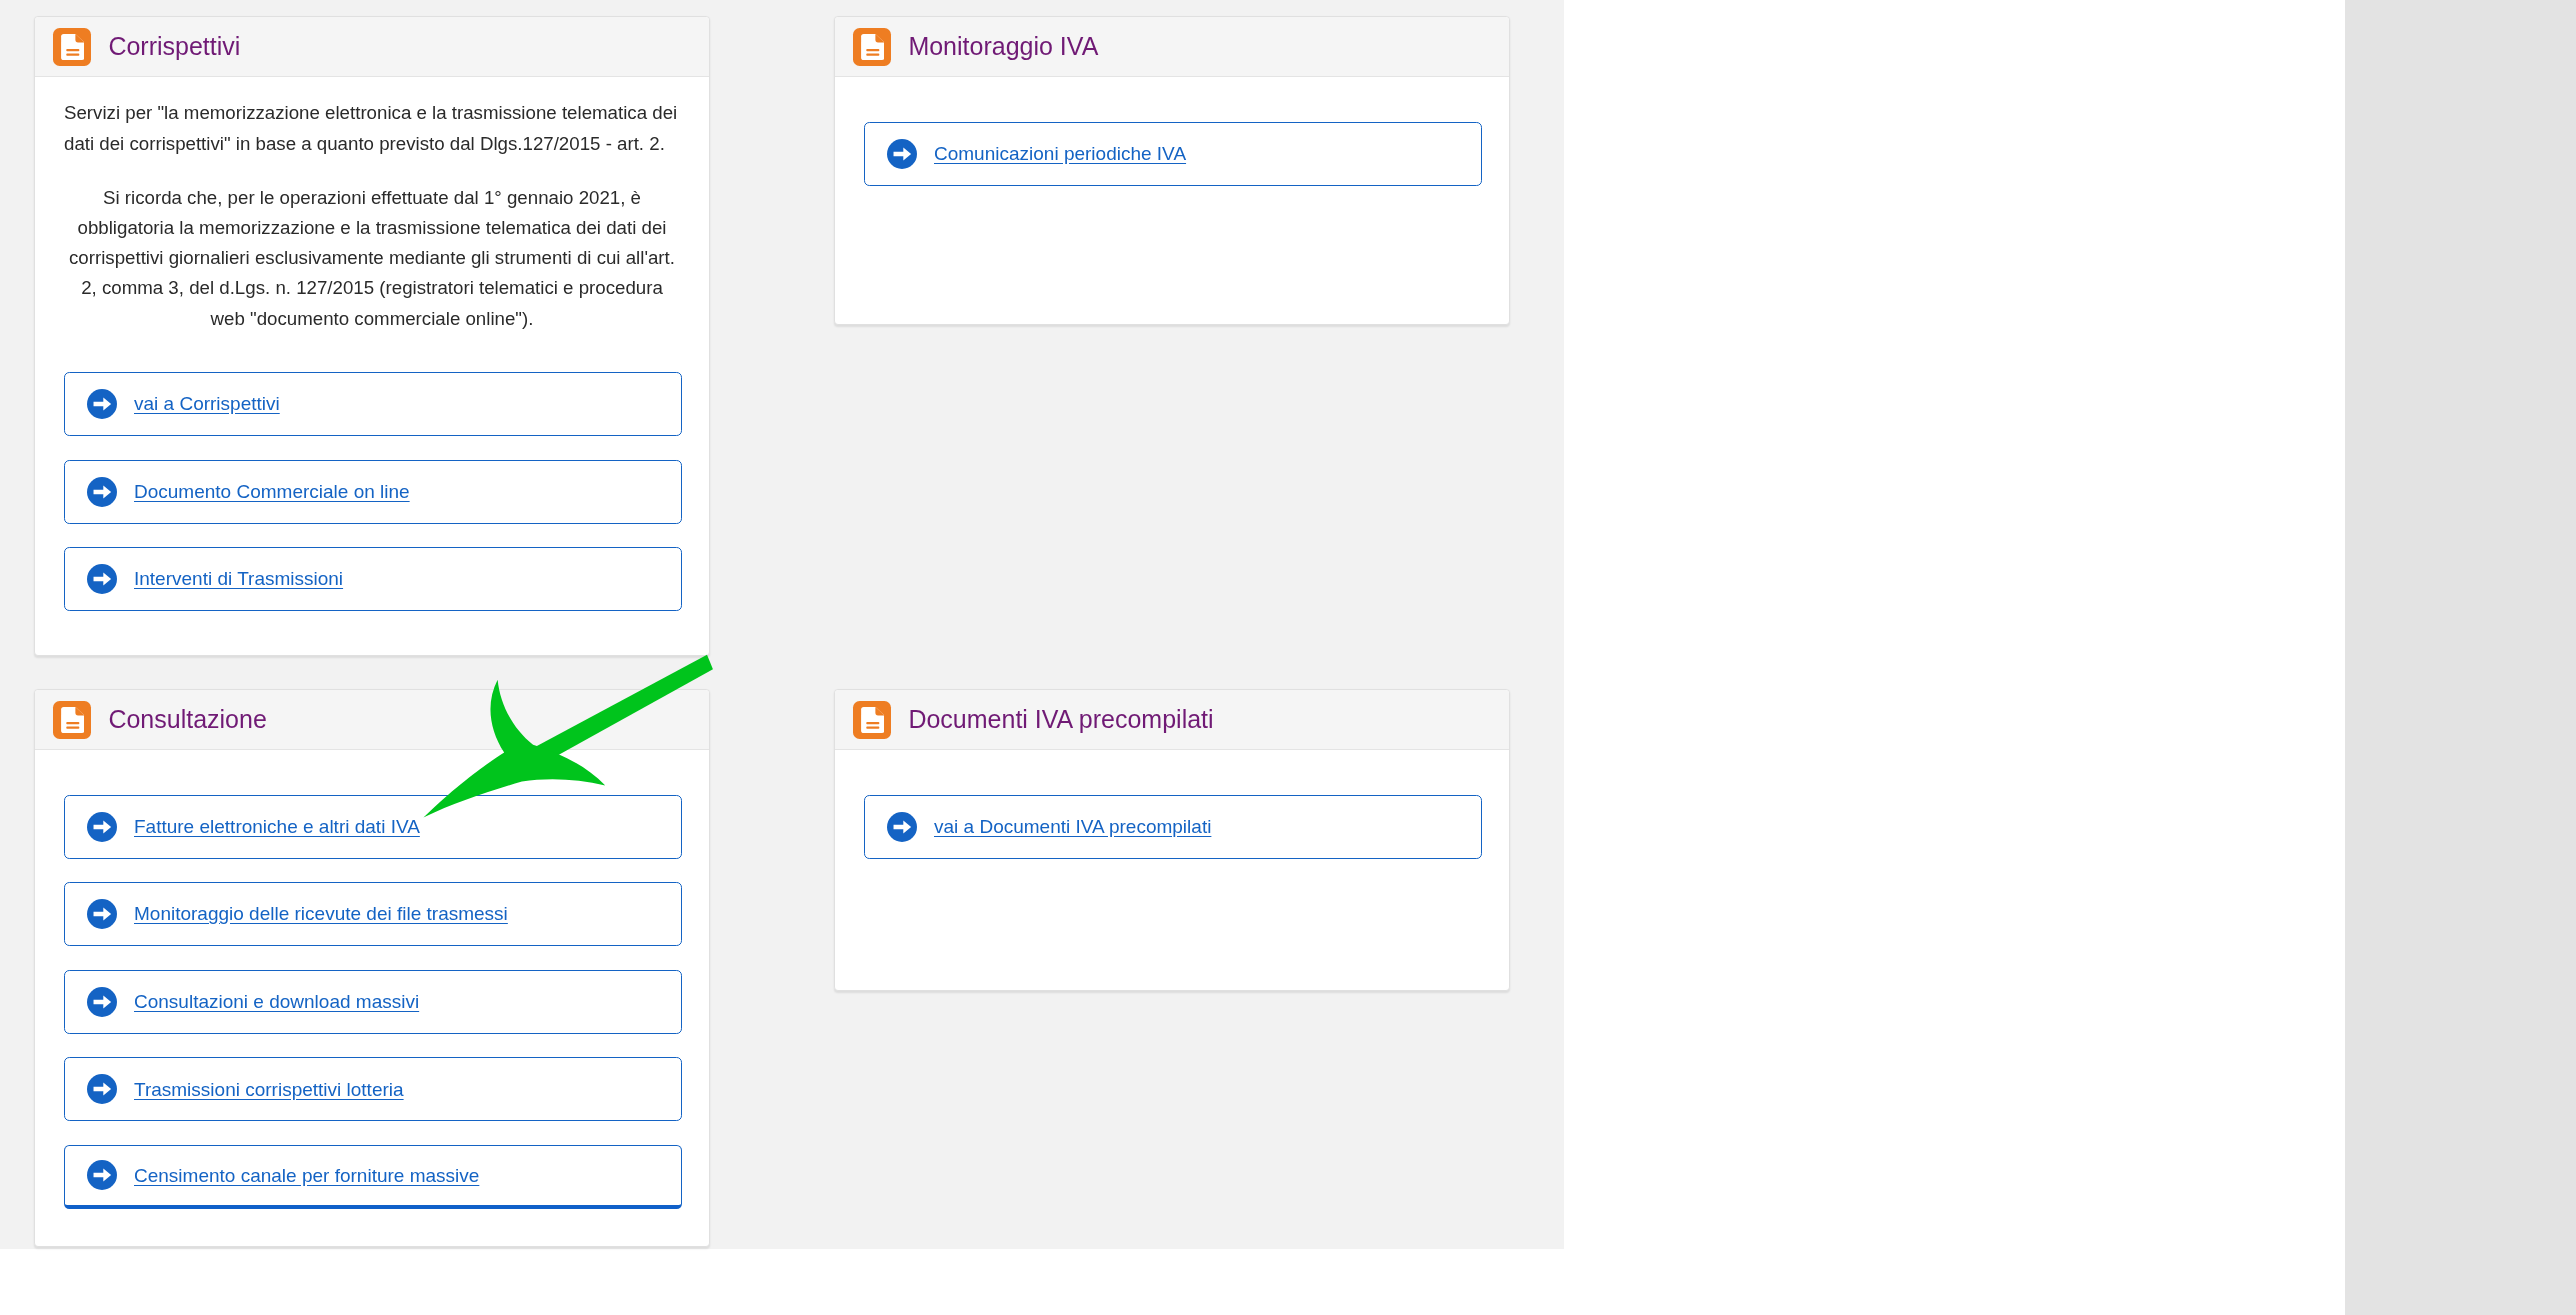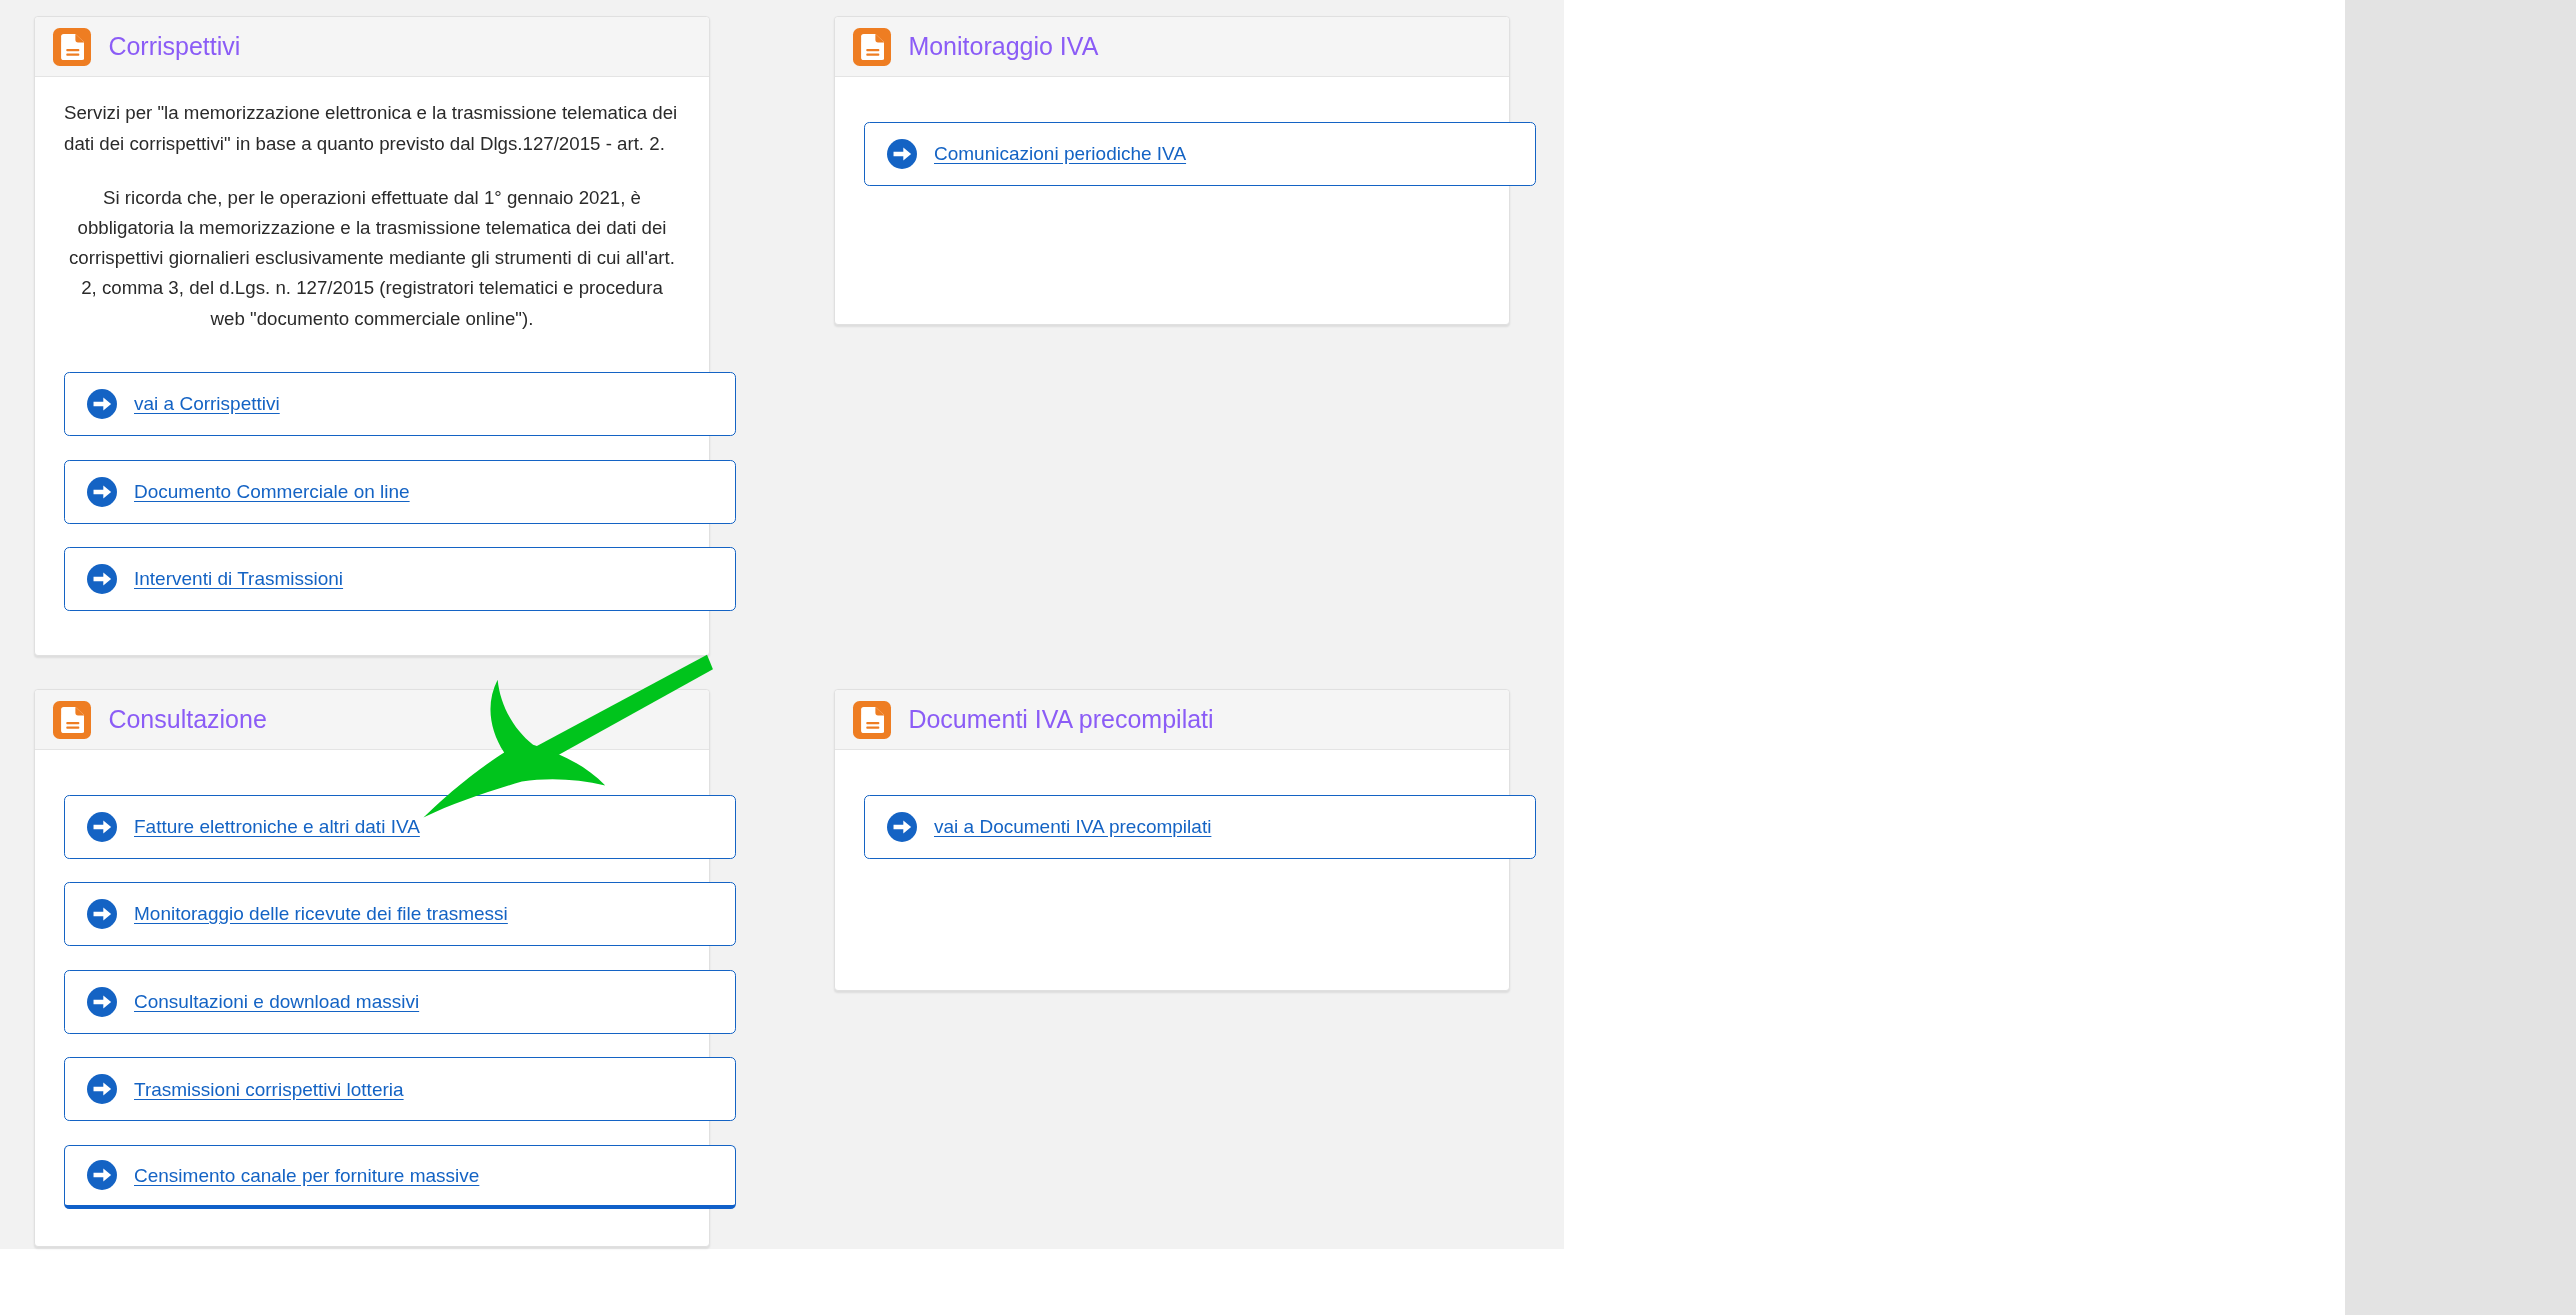--- a/index.html
+++ b/index.html
@@ -86,21 +86,21 @@
     align-items: center;
     justify-content: center;
     flex: 0 0 auto;
   }
   .doc-icon svg { display: block; }
 
   .card-title {
     margin-left: 17px;
     font-size: 25px;
     line-height: 1;
-    color: #8b5cf6;
+    color: #701a75;
     font-weight: 400;
     white-space: nowrap;
   }
 
   .card-body {
     padding: 21px 29px 0 29px;
   }
 
   .card-paragraph {
     font-size: 18.7px;
@@ -121,21 +121,21 @@
     display: flex;
     align-items: center;
     height: 64px;
     box-sizing: border-box;
     border: 1.3px solid #1463c4;
     border-radius: 5.3px;
     background: #ffffff;
     padding-left: 22px;
     margin-bottom: 23.6px;
     cursor: pointer;
-    width: 672px;
+    width: 618px;
   }
   .link-button.is-focused {
     border-bottom: 4.6px solid #1060c9;
   }
   .link-button:last-child { margin-bottom: 0; }
 
   .arrow-circle-icon {
     width: 30px;
     height: 30px;
     flex: 0 0 auto;

